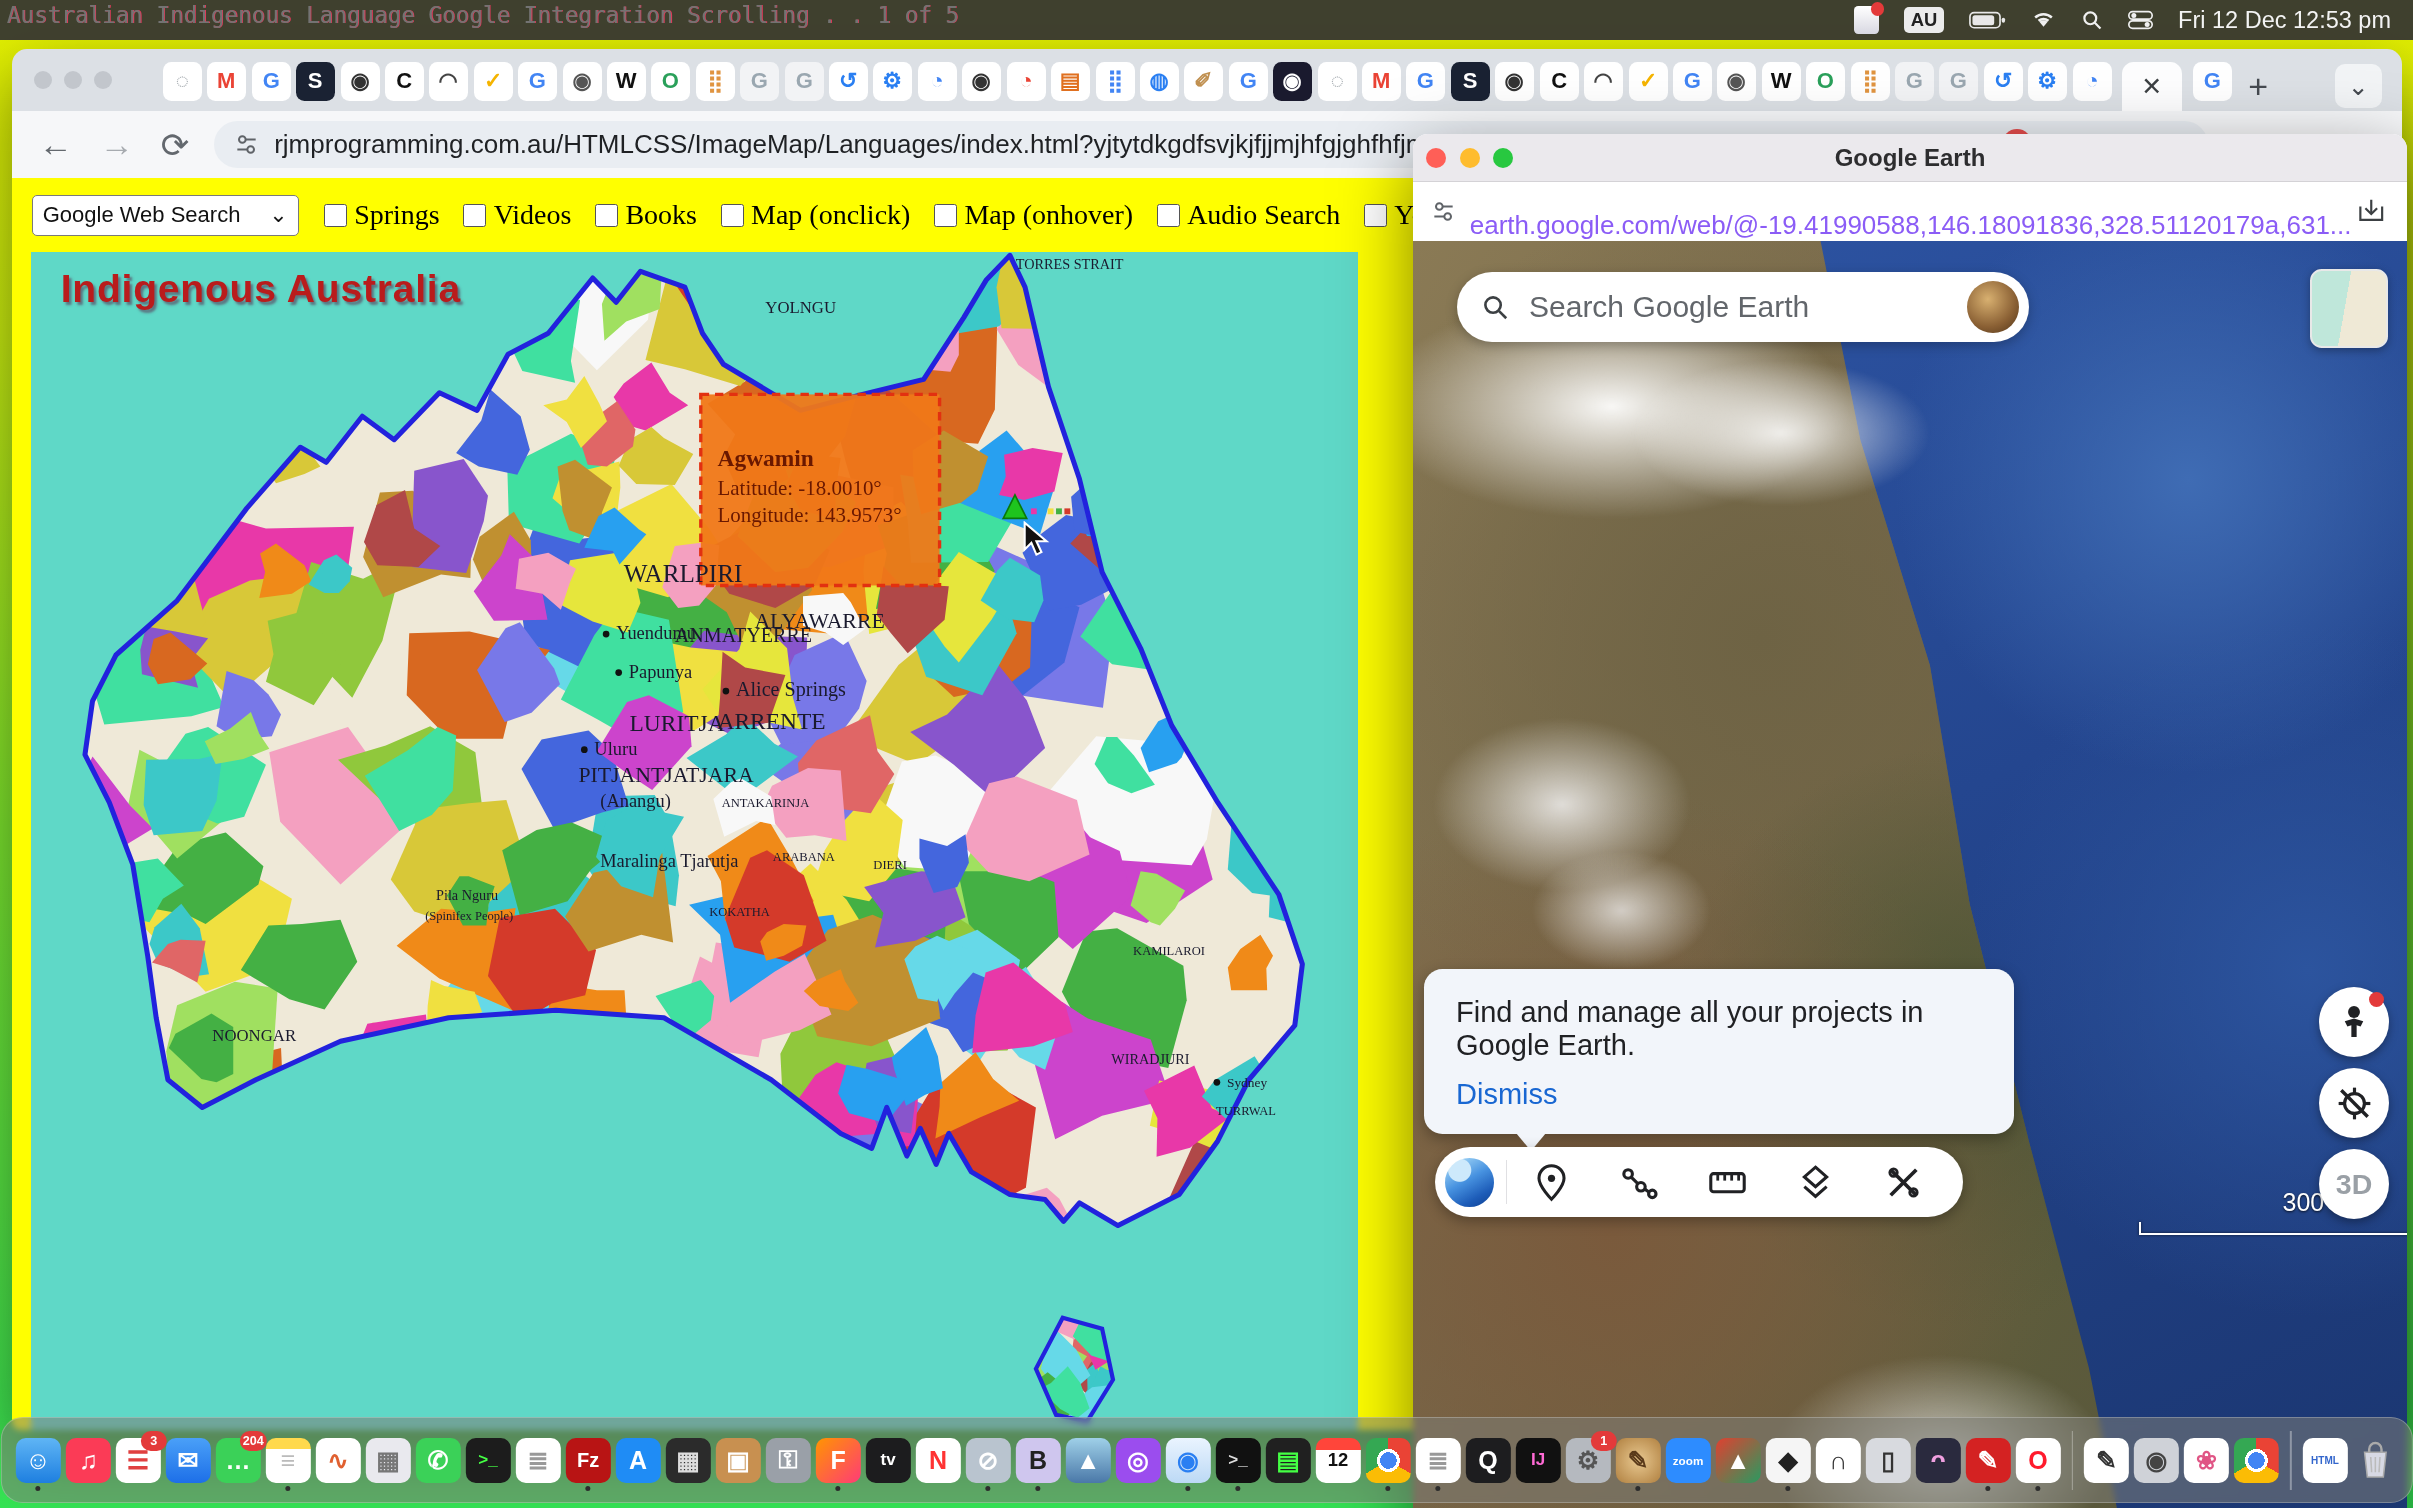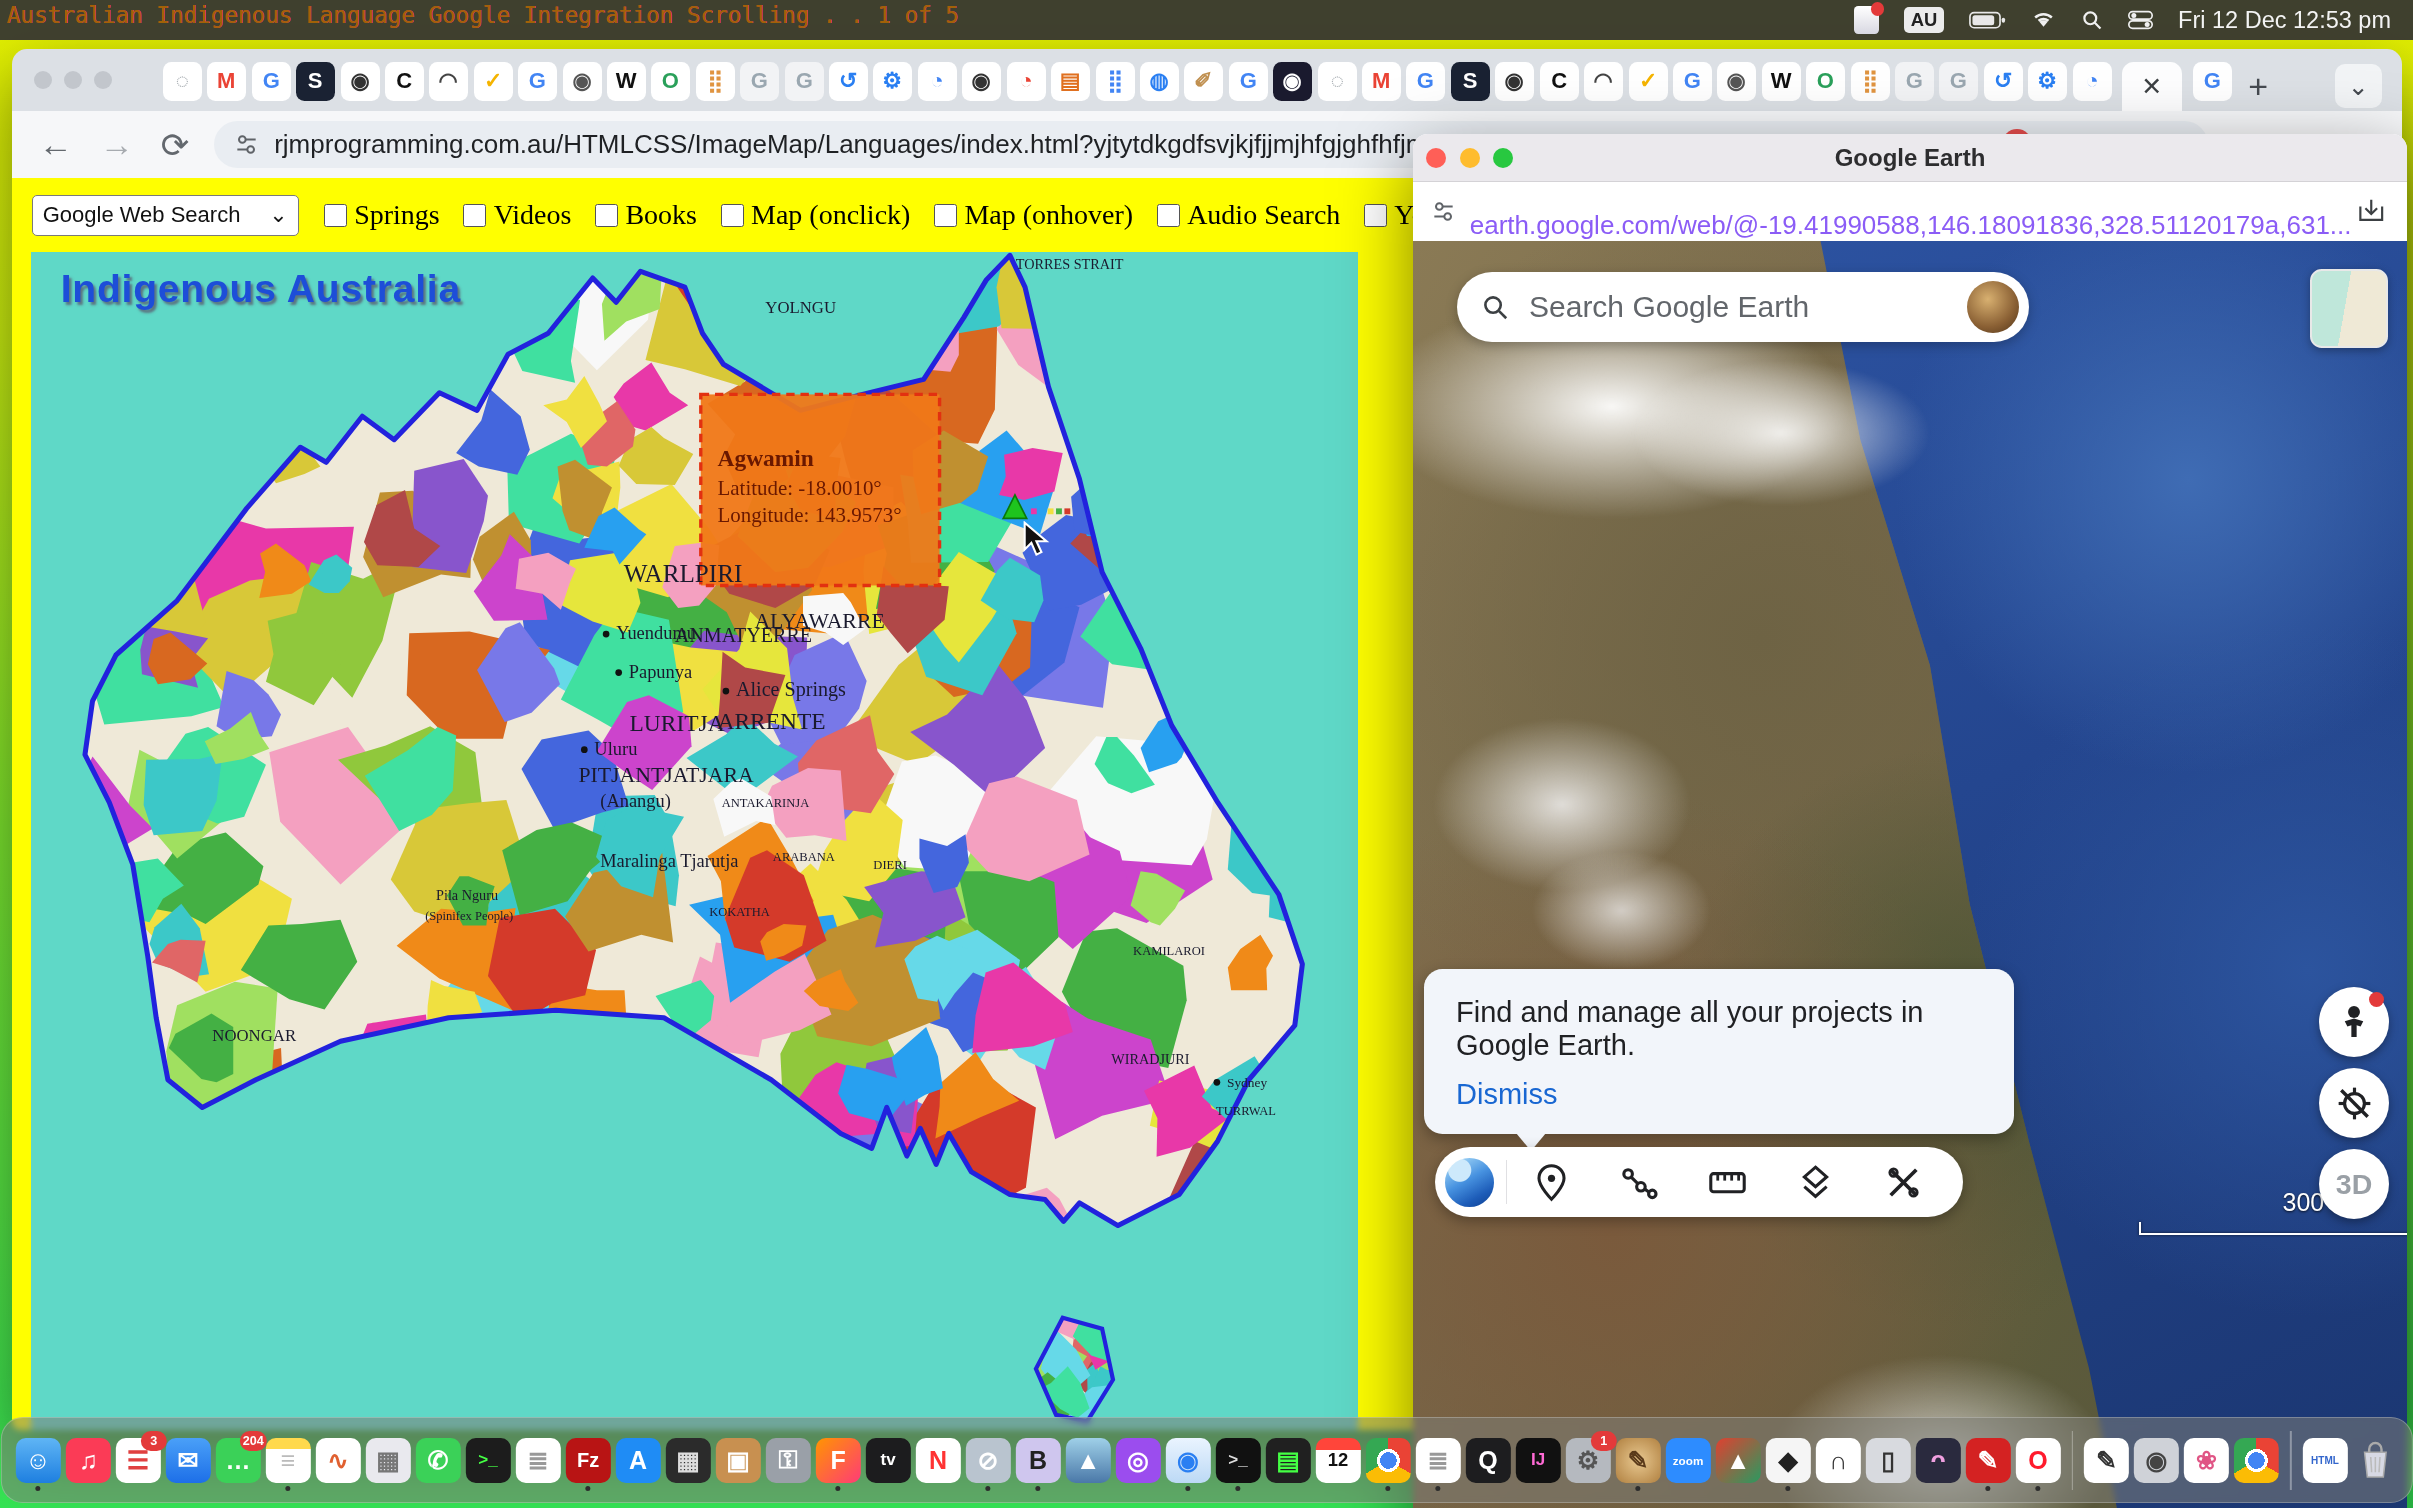--- a/index.html
+++ b/index.html
@@ -11,21 +11,21 @@
   #menubar{left:0;top:0;width:2413px;height:40px;background:rgba(56,56,48,.96);
            display:flex;align-items:center;color:#f3f3f3;font-size:23.5px;z-index:50;}
   #menubar .mi{padding:0 21px;}
   #menubar .app{font-weight:bold;}
   #menubar .apple{font-size:25px;padding:0 18.4px 0 25px;}
   #mb-right{margin-left:auto;display:flex;align-items:center;gap:25px;padding-right:22px;}
   .kbdbox{background:#ececec;color:#222;font-size:18.4px;font-weight:bold;border-radius:5px;padding:1.7px 6.7px;}
   .appdoc{width:25px;height:28.5px;background:linear-gradient(180deg,#fff,#d8d8e2);border-radius:4.2px;position:relative;}
   .appdoc::after{content:"";position:absolute;right:-5px;top:-3.4px;width:13.4px;height:13.4px;border-radius:50%;background:#e33a3a;}
   #overlay-line{left:6.7px;top:1.7px;z-index:60;font-family:"DejaVu Sans Mono",monospace;
-                font-size:22.6px;color:#a16207;text-shadow:0.8px 0 #e03a5a;white-space:nowrap;}
+                font-size:22.6px;color:#737373;text-shadow:0.8px 0 #e03a5a;white-space:nowrap;}
   
   #chrome{left:11.7px;top:49px;width:2390px;height:1381px;border-radius:15px 15px 8.4px 8.4px;
           background:#dce0e5;box-shadow:0 25px 67px rgba(0,0,0,.45);z-index:5;}
   #tabstrip{left:0;top:0;right:0;height:62px;}
   .tl{width:18.4px;height:18.4px;border-radius:50%;background:#c2c6cc;display:inline-block;margin-right:11.7px;}
   #tl-group{left:22px;top:22px;}
   .ptab{position:absolute;top:12.6px;width:39px;height:39px;border-radius:8.4px;display:flex;
         align-items:center;justify-content:center;font-size:22px;font-weight:bold;}
   #activetab{position:absolute;top:13.4px;width:60px;height:49px;background:#fdfdfe;border-radius:11.7px 11.7px 0 0;
              display:flex;align-items:center;justify-content:center;font-size:25px;color:#3c4043;}
@@ -41,21 +41,21 @@
   #urlpill .tune{margin:0 15px 0 20px;}
   #urltext{font-size:26px;color:#1f2124;white-space:nowrap;overflow:hidden;}
   #urlbadge{position:absolute;right:176px;top:8.4px;width:30px;height:30px;border-radius:50%;background:#e33a3a;opacity:.9;}
   #pagearea{left:0;top:129px;right:0;bottom:0;background:#ffff00;overflow:hidden;border-radius:0 0 8.4px 8.4px;}
   #controls{left:0;top:0;right:0;height:74px;display:flex;align-items:center;gap:25px;padding-left:20px;}
   #searchselect{width:245px;height:39px;background:#fff;border:1.7px solid #7a7a7a;border-radius:5px;
                 display:flex;align-items:center;justify-content:space-between;padding:0 10px;font-size:22px;color:#111;}
   .chk{display:flex;align-items:center;gap:7.5px;font-family:"Liberation Serif",serif;font-size:28px;color:#000;}
   .chk .box{width:21px;height:21px;background:#fff;border:1.7px solid #555;border-radius:2.5px;}
   #mapwrap{left:19px;top:74px;width:1327px;height:1178px;background:#5fd8c7;}
-  #maptitle{left:30px;top:15px;font-size:39px;font-weight:bold;color:#1d4ed8;
+  #maptitle{left:30px;top:15px;font-size:39px;font-weight:bold;color:#b91c1c;
             text-shadow:2.5px 2.5px 2.5px rgba(90,90,110,.8);letter-spacing:0.8px;}
   #cursor{left:992px;top:269px;width:28.5px;height:37px;z-index:9;}
   
   #earth{left:1413px;top:134px;width:994px;height:1433px;border-radius:15px;overflow:hidden;
          background:#fff;box-shadow:0 25px 75px rgba(0,0,0,.5);z-index:8;}
   #ge-titlebar{left:0;top:0;right:0;height:47px;background:#ebe9ed;border-bottom:0.8px solid #d4d2d6;
                display:flex;align-items:center;}
   .gtl{width:20px;height:20px;border-radius:50%;margin-left:13.4px;}
   #ge-title{position:absolute;left:0;right:0;text-align:center;font-size:24px;font-weight:bold;color:#2d2d2f;}
   #ge-urlrow{left:0;top:48px;right:0;height:59px;background:#fff;border-bottom:0.8px solid #e2e2e4;

